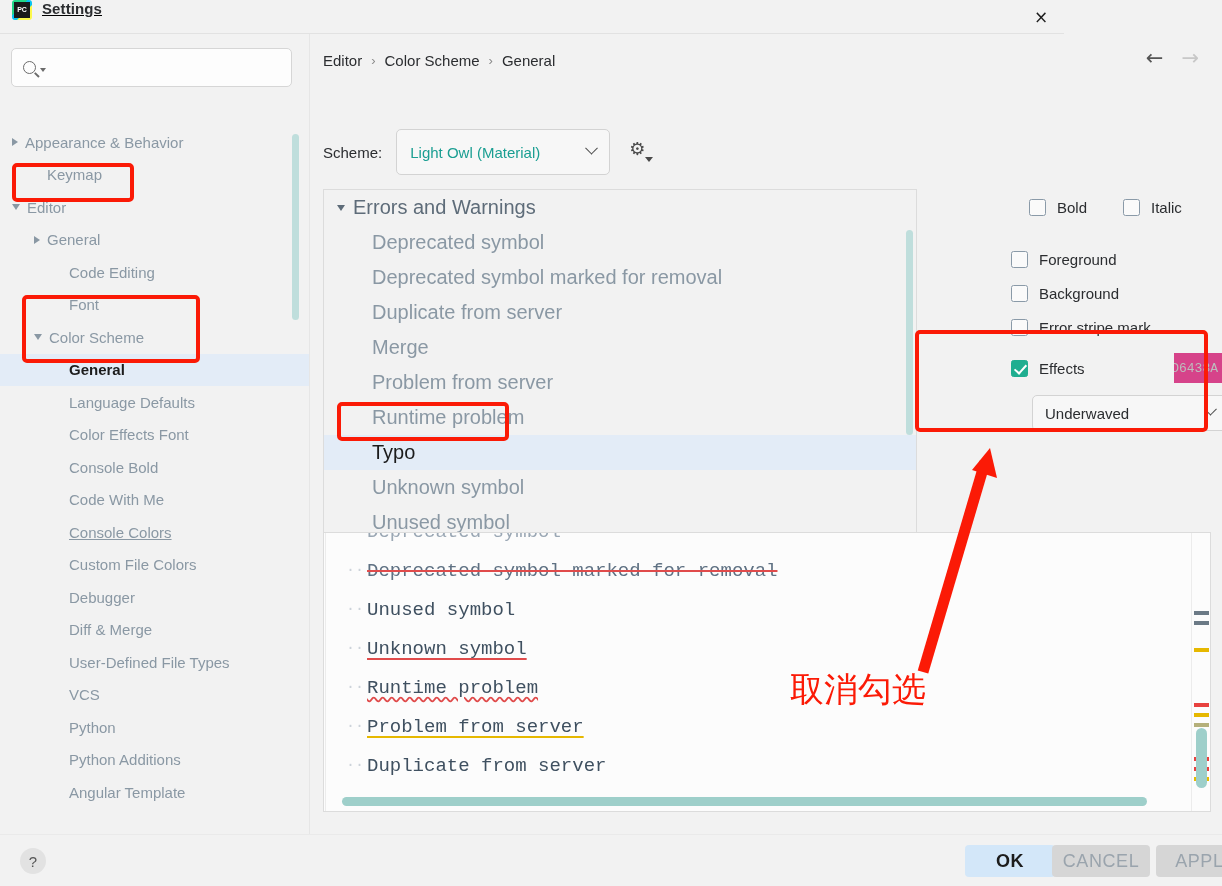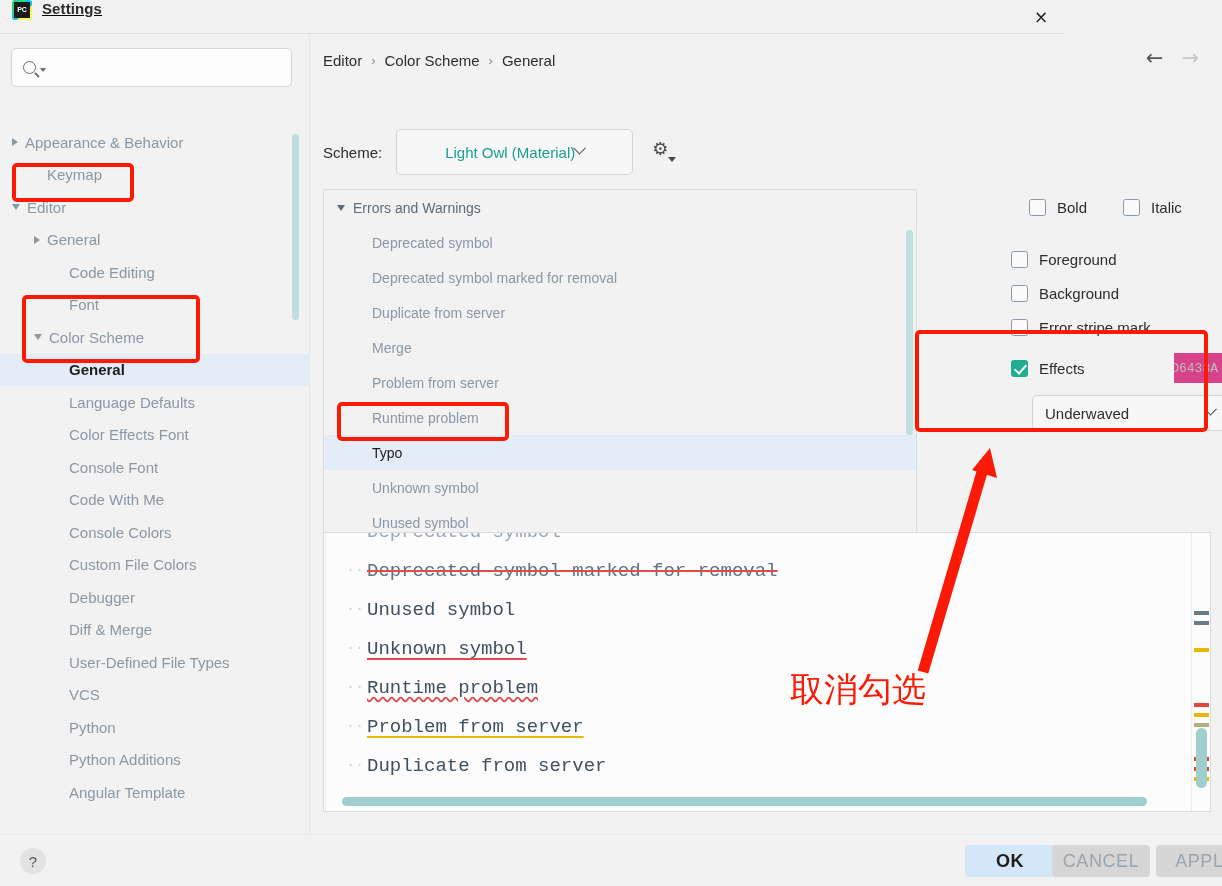--- a/index.html
+++ b/index.html
@@ -125,23 +125,23 @@
   .navarrow { font-size: 21px; font-family: "DejaVu Sans", sans-serif; cursor: pointer; line-height: 1; }
   .navarrow.back { color: #555; }
   .navarrow.fwd  { color: #c8c8c8; }
 
   #scheme-row {
     position: absolute; left: 12px; top: 95px;
     display: flex; align-items: center;
   }
   #scheme-row .lbl { font-size: 15px; color: #2b2d30; margin-right: 14px; }
   #scheme-select {
-    width: 237px; height: 46px; background: #f7f7f7;
+    width: 214px; height: 46px; background: #f7f7f7;
     border: 1px solid #d3d3d3; border-radius: 5px;
-    display: flex; align-items: center; justify-content: center;
+    display: flex; align-items: center; justify-content: space-between;
     padding: 16px 13px; cursor: pointer;
   }
   #scheme-select .val { font-size: 15px; color: #1a9e92; }
   .chev {
     width: 9px; height: 9px; border-right: 1.8px solid #4a4a4a;
     border-bottom: 1.8px solid #4a4a4a; transform: rotate(45deg) translate(-3px,-3px);
     flex: none;
   }
   #gear-btn {
     margin-left: 17px; width: 26px; height: 26px; position: relative; cursor: pointer;
@@ -157,21 +157,21 @@
     border-top: 5px solid #4a4a4a;
   }
 
   
   #attr-list {
     position: absolute; left: 12px; top: 155px; width: 594px; height: 370px;
     background: #f2f2f2; border: 1px solid #dcdcdc; overflow: hidden;
   }
   .arow {
     height: 35px; display: flex; align-items: center;
-    font-size: 14px; color: #8a98a4; white-space: nowrap;
+    font-size: 20px; color: #8a98a4; white-space: nowrap;
   }
   .arow.group { color: #5e6c79; padding-left: 13px; }
   .arow.group .dn {
     width: 0; height: 0; margin-right: 8px;
     border-left: 4.5px solid transparent; border-right: 4.5px solid transparent;
     border-top: 6px solid #5e6c79;
   }
   .arow.item { padding-left: 48px; }
   .arow.item.selected { background: #e3ecf7; color: #1c1c1c; }
   #attr-scroll {
@@ -343,27 +343,27 @@
         <div class="tnode" style="padding-left: 56px;">
           <span class="arrow none"></span>
           <span>Language Defaults</span>
         </div>
         <div class="tnode" style="padding-left: 56px;">
           <span class="arrow none"></span>
           <span>Color Effects Font</span>
         </div>
         <div class="tnode" style="padding-left: 56px;">
           <span class="arrow none"></span>
-          <span>Console Font</span>
+          <span>Console Bold</span>
         </div>
         <div class="tnode" style="padding-left: 56px;">
           <span class="arrow none"></span>
           <span>Code With Me</span>
         </div>
-        <div class="tnode" style="padding-left: 56px;">
+        <div class="tnode" style="padding-left: 56px; text-decoration: underline;">
           <span class="arrow none"></span>
           <span>Console Colors</span>
         </div>
         <div class="tnode" style="padding-left: 56px;">
           <span class="arrow none"></span>
           <span>Custom File Colors</span>
         </div>
         <div class="tnode" style="padding-left: 56px;">
           <span class="arrow none"></span>
           <span>Debugger</span>

